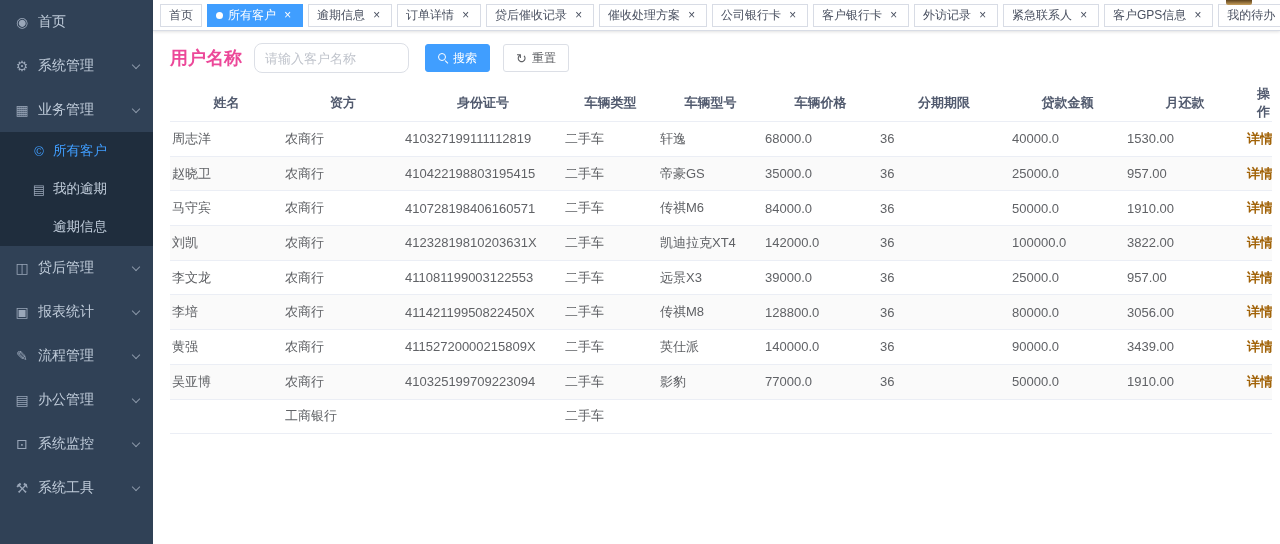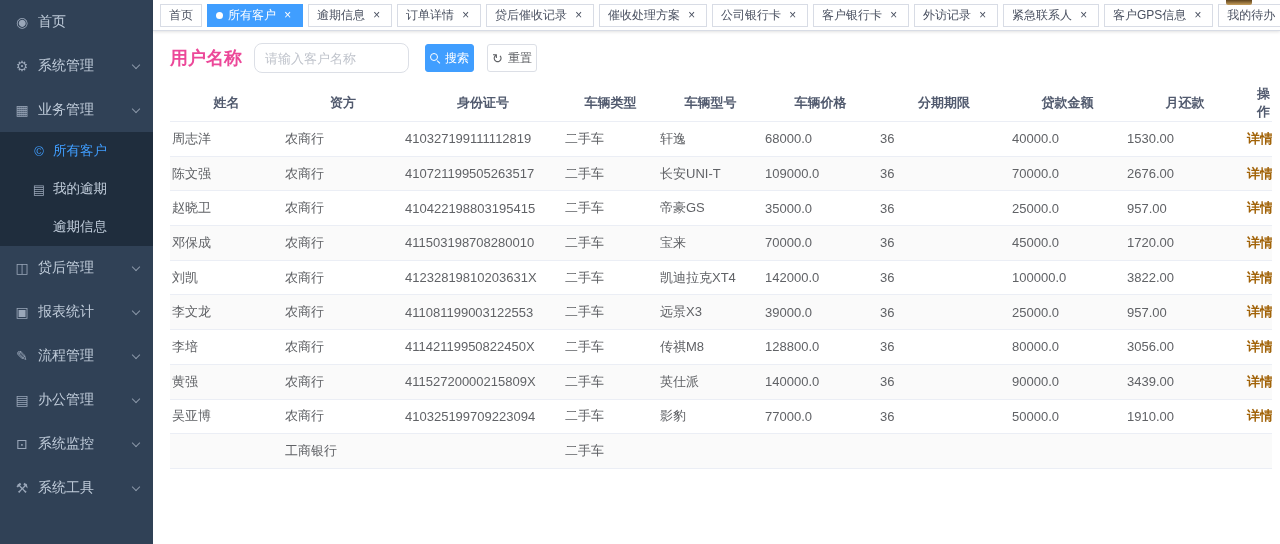--- a/index.html
+++ b/index.html
@@ -40,21 +40,21 @@
   .tag .dot { width:7px; height:7px; border-radius:50%; background:#fff; margin-right:5px; }
   .tag .close { margin-left:5px; font-size:12px; line-height:13px; width:13px; height:13px;
     text-align:center; border-radius:50%; color:inherit; }
 
   .content { flex:1; padding:0 17px; overflow:hidden; position:relative; }
   .search-row { height:54px; display:flex; align-items:center; }
   .search-label { font-size:18px; font-weight:700; color:#ec4899; margin-right:12px; }
   .search-input { width:155px; height:30px; border:1px solid #dcdfe6; border-radius:8px;
     padding:0 10px; font-size:13px; color:#606266; outline:none; }
   .search-input::placeholder { color:#c0c4cc; }
-  .btn { height:28px; display:inline-flex; align-items:center; gap:5px; padding:0 4px;
+  .btn { height:28px; display:inline-flex; align-items:center; gap:5px; padding:0 12px;
     border-radius:3px; font-size:12px; cursor:pointer; border:1px solid transparent; }
   .btn-primary { background:#409eff; border-color:#409eff; color:#fff; margin-left:16px; }
   .btn-plain { background:#fff; border-color:#dcdfe6; color:#606266; margin-left:13px; }
   .i-search { width:10px; height:10px; position:relative; display:inline-block; }
   .i-search::before { content:""; position:absolute; top:0; left:0; width:6px; height:6px;
     border:1.3px solid currentColor; border-radius:50%; }
   .i-search::after { content:""; position:absolute; left:7px; top:7px; width:4px; height:1.4px;
     background:currentColor; transform:rotate(45deg); transform-origin:left center; }
   .i-refresh { font-size:13px; line-height:1; }
 
@@ -283,67 +283,53 @@
               <td>轩逸</td>
               <td>68000.0</td>
               <td>36</td>
               <td>40000.0</td>
               <td>1530.00</td>
               <td>
                 <a>详情</a>
               </td>
             </tr>
 
-            <tr>
-              <td>陈文强</td>
-              <td>农商行</td>
-              <td>410721199505263517</td>
-              <td>二手车</td>
-              <td>长安UNI-T</td>
-              <td>109000.0</td>
-              <td>36</td>
-              <td>70000.0</td>
-              <td>2676.00</td>
-              <td>
-                <a>详情</a>
-              </td>
-            </tr>
 
             <tr>
               <td>赵晓卫</td>
               <td>农商行</td>
               <td>410422198803195415</td>
               <td>二手车</td>
               <td>帝豪GS</td>
               <td>35000.0</td>
               <td>36</td>
               <td>25000.0</td>
               <td>957.00</td>
               <td>
                 <a>详情</a>
               </td>
             </tr>
 
-
-
-
-            <tr>
-              <td>邓保成</td>
-              <td>农商行</td>
-              <td>411503198708280010</td>
-              <td>二手车</td>
-              <td>宝来</td>
-              <td>70000.0</td>
-              <td>36</td>
-              <td>45000.0</td>
-              <td>1720.00</td>
-              <td>
-                <a>详情</a>
-              </td>
-            </tr>
+            <tr>
+              <td>马守宾</td>
+              <td>农商行</td>
+              <td>410728198406160571</td>
+              <td>二手车</td>
+              <td>传祺M6</td>
+              <td>84000.0</td>
+              <td>36</td>
+              <td>50000.0</td>
+              <td>1910.00</td>
+              <td>
+                <a>详情</a>
+              </td>
+            </tr>
+
+
+
 
             <tr>
               <td>刘凯</td>
               <td>农商行</td>
               <td>41232819810203631X</td>
               <td>二手车</td>
               <td>凯迪拉克XT4</td>
               <td>142000.0</td>
               <td>36</td>
               <td>100000.0</td>

